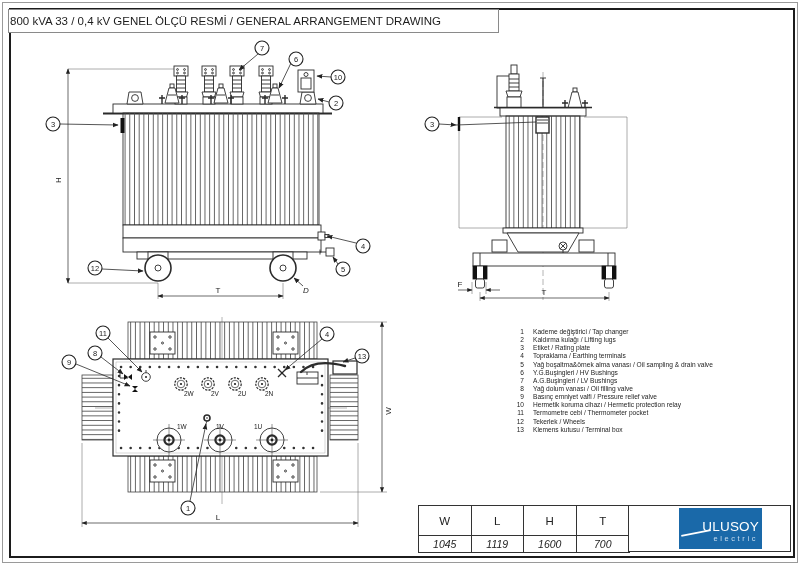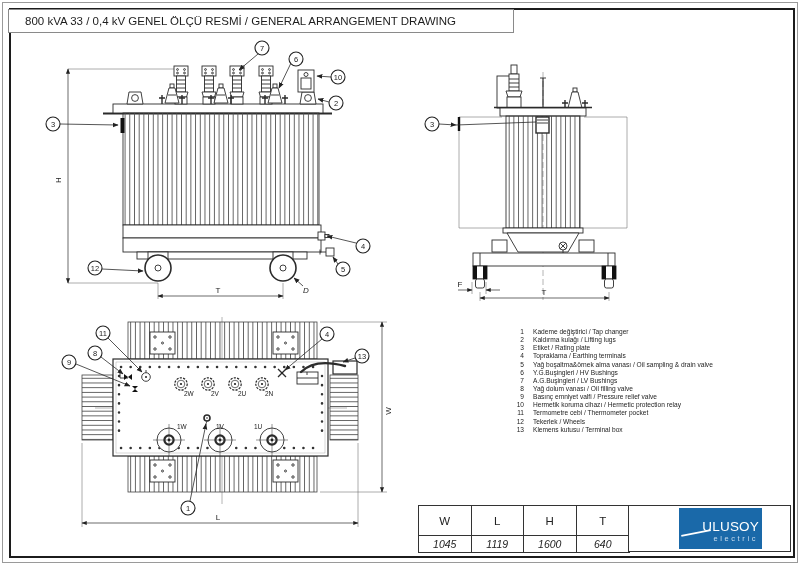--- a/index.html
+++ b/index.html
@@ -1,21 +1,21 @@
 <!DOCTYPE html>
 <html><head>
 <meta charset="utf-8">
 <style>
   html,body{margin:0;padding:0;background:#fff;}
   #sheet{position:relative;width:800px;height:565px;background:#fff;overflow:hidden;
          font-family:"Liberation Sans",sans-serif;color:#222;}
   .outer-border{position:absolute;left:2px;top:2px;width:794px;height:559px;border:1px solid #9a9a9a;}
   .frame{position:absolute;left:9px;top:8px;width:782px;height:546px;border:2px solid #1c1c1c;background:#fff;}
   .titlebar{position:absolute;left:8px;top:9px;width:488px;height:22px;background:#fff;
-            border:1px solid #8a8a8a;line-height:22px;padding-left:16px;font-size:11.5px;
+            border:1px solid #8a8a8a;line-height:22px;padding-left:1px;font-size:11.5px;
             color:#1d1d1d;white-space:nowrap;z-index:5;}
   .view{position:absolute;}
   svg text{font-family:"Liberation Sans",sans-serif;fill:#222;stroke:none;}
   .dimtext{font-size:8px;}
   .bushlbl{font-size:6.5px;}
   .ext{stroke:#666;stroke-width:.55;}
   .dimline{stroke-width:.7;}
   .leader{stroke-width:.8;}
   .leader2{stroke-width:1.6;}
   .thin{stroke-width:.5;}
@@ -468,21 +468,21 @@
   </div>
 
   <div class="dimtable">
     <div class="dt-h">W</div>
     <div class="dt-h">L</div>
     <div class="dt-h">H</div>
     <div class="dt-h">T</div>
     <div class="dt-v">1045</div>
     <div class="dt-v">1119</div>
     <div class="dt-v">1600</div>
-    <div class="dt-v">640</div>
+    <div class="dt-v">700</div>
   </div>
 
   <div class="logo-cell">
     <div class="logo-box" style="background:#1a69a9">
       <div class="logo-swoosh"></div>
       <div class="logo-brand">ULUSOY</div>
       <div class="logo-sub">electric</div>
     </div>
   </div>
 </div>

